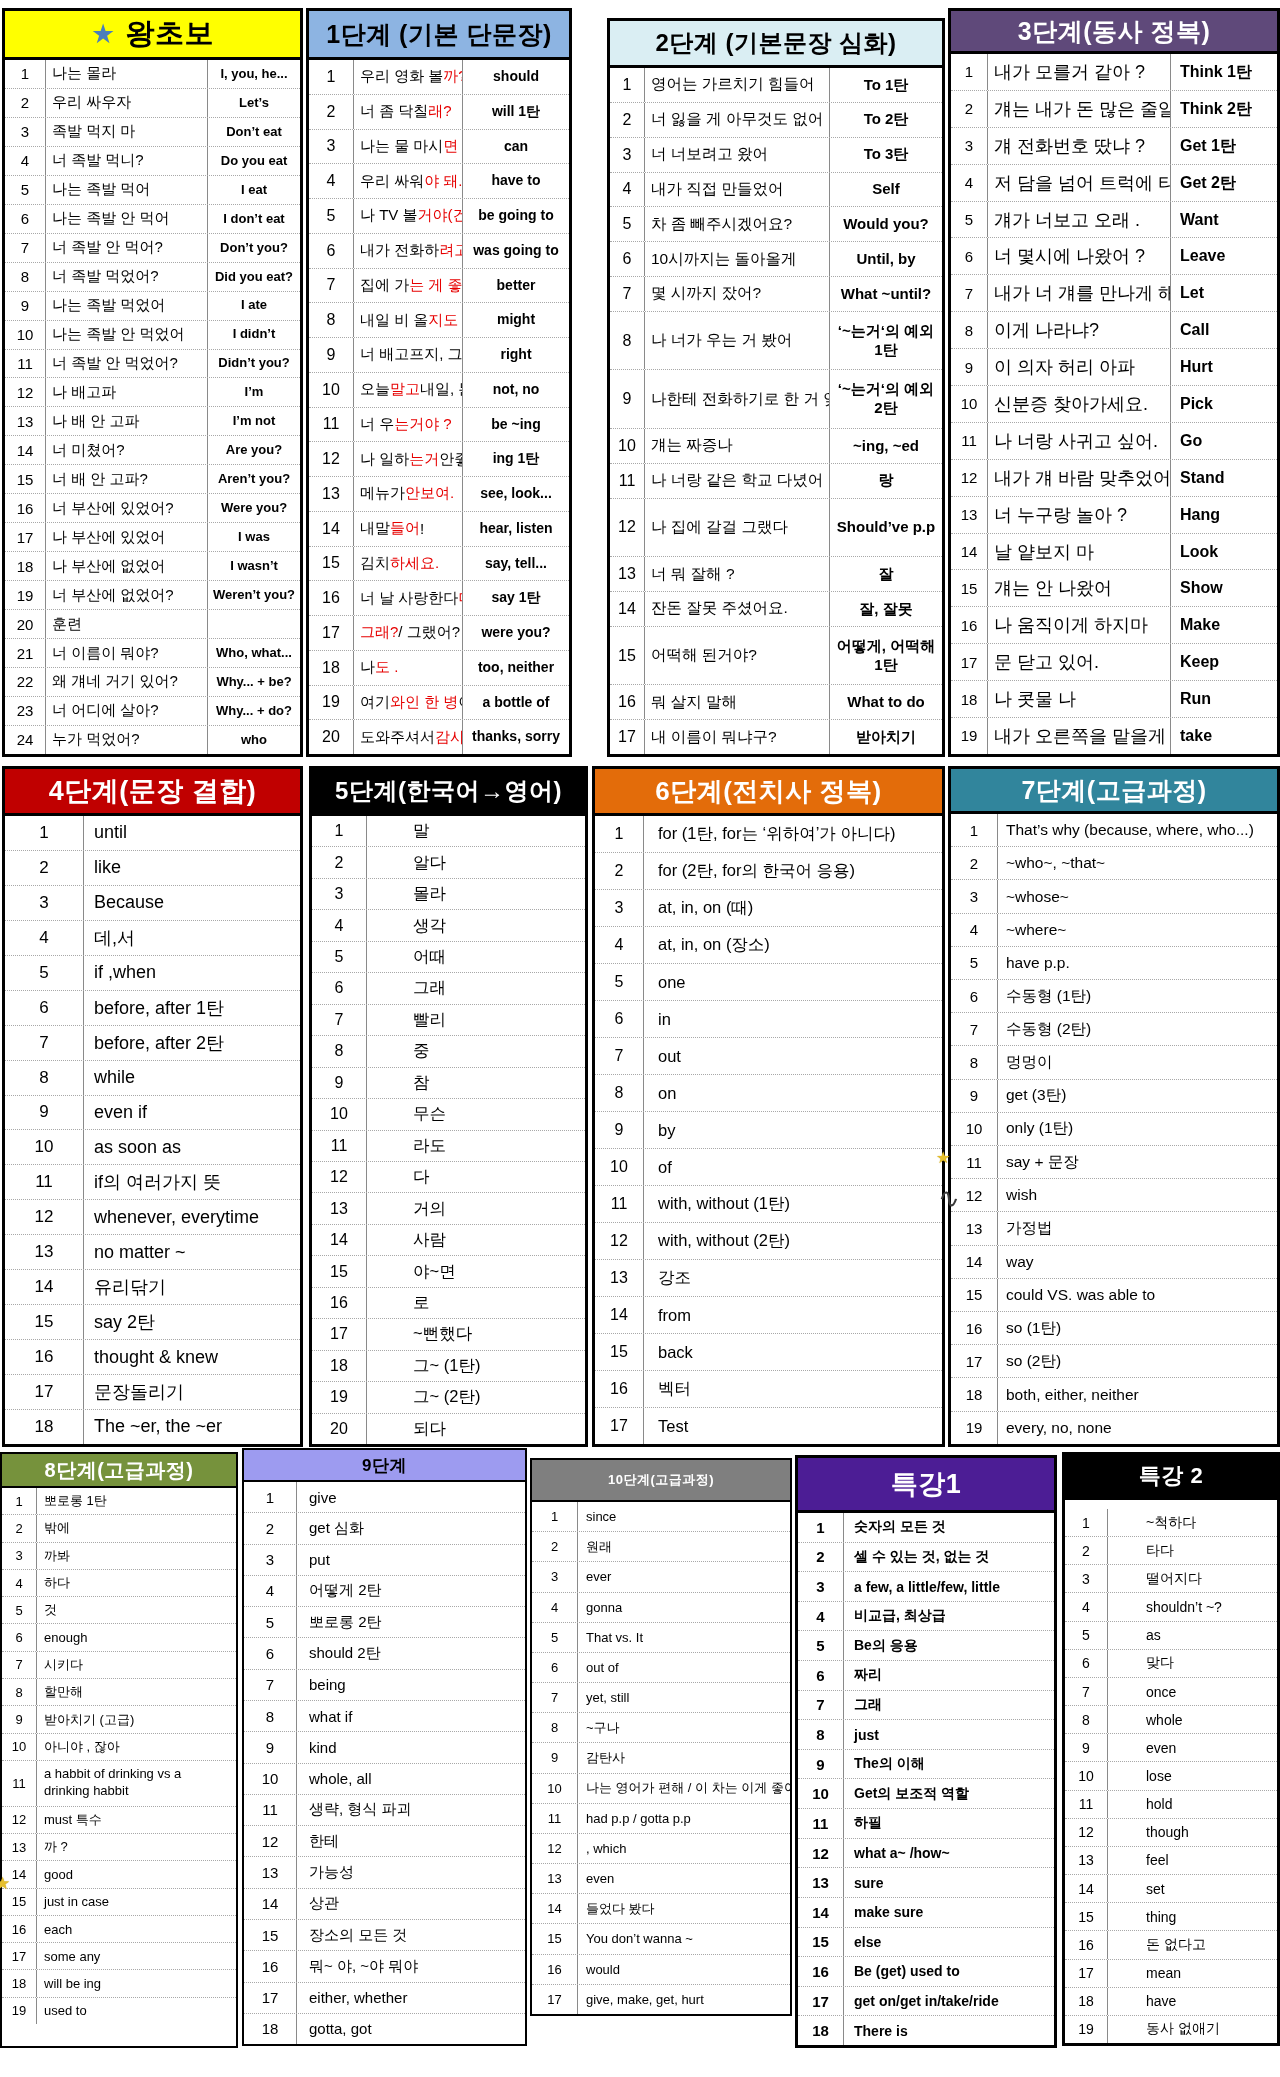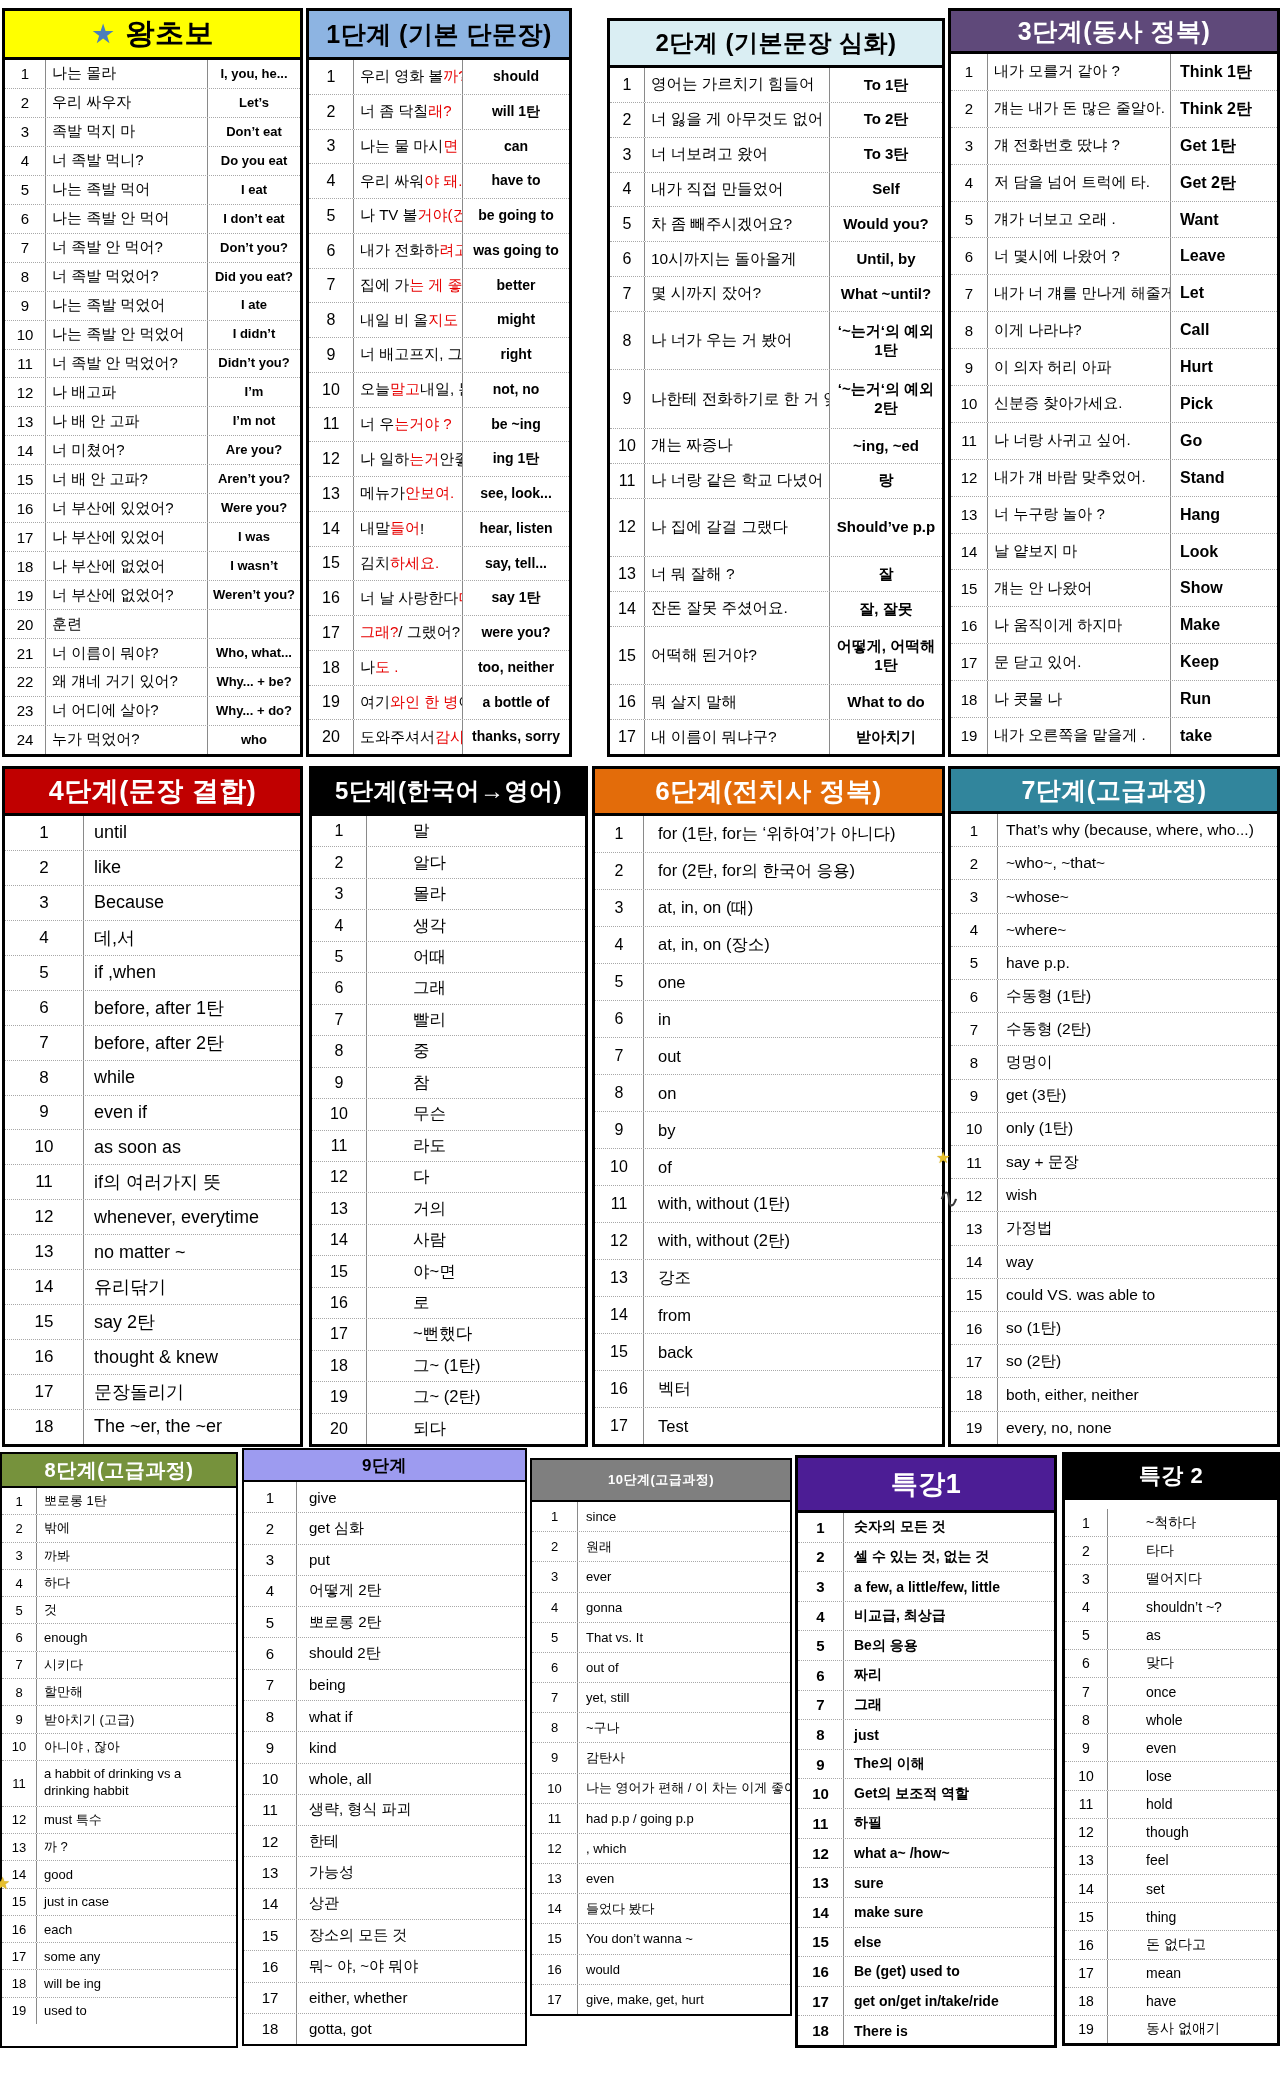--- a/index.html
+++ b/index.html
@@ -38,21 +38,21 @@
 
   #t-stage2{left:607px;top:18px;width:338px;height:739px;}
   #t-stage2 .thead{height:44px;font-size:24px;}
   #t-stage2 .c-num{width:34px;font-size:16px;}
   #t-stage2 .c-ko{font-size:15.5px;}
   #t-stage2 .c-en{width:106px;font-size:15px;white-space:normal;}
 
   #t-stage3{left:948px;top:8px;width:332px;height:749px;}
   #t-stage3 .thead{height:40px;font-size:25px;}
   #t-stage3 .c-num{width:36px;font-size:15px;}
-  #t-stage3 .c-ko{font-size:15px;}
+  #t-stage3 .c-ko{font-size:18px;}
   #t-stage3 .c-en{width:94px;font-size:16px;justify-content:flex-start;text-align:left;padding-left:9px;}
 
   
   #t-stage4{left:2px;top:766px;width:301px;height:681px;}
   #t-stage4 .thead{height:44px;font-size:27px;}
   #t-stage4 .c-num{width:78px;font-size:17px;}
   #t-stage4 .c-ko{font-size:18px;padding-left:10px;}
 
   #t-stage5{left:309px;top:766px;width:279px;height:681px;}
   #t-stage5 .thead{height:44px;font-size:24px;}
@@ -1073,21 +1073,21 @@
         <div class="row">
           <div class="cell c-num">9</div>
           <div class="cell c-ko">감탄사</div>
         </div>
         <div class="row">
           <div class="cell c-num">10</div>
           <div class="cell c-ko">나는 영어가 편해 / 이 차는 이게 좋아</div>
         </div>
         <div class="row">
           <div class="cell c-num">11</div>
-          <div class="cell c-ko">had p.p / going p.p</div>
+          <div class="cell c-ko">had p.p / gotta p.p</div>
         </div>
         <div class="row">
           <div class="cell c-num">12</div>
           <div class="cell c-ko">, which</div>
         </div>
         <div class="row">
           <div class="cell c-num">13</div>
           <div class="cell c-ko">even</div>
         </div>
         <div class="row">

